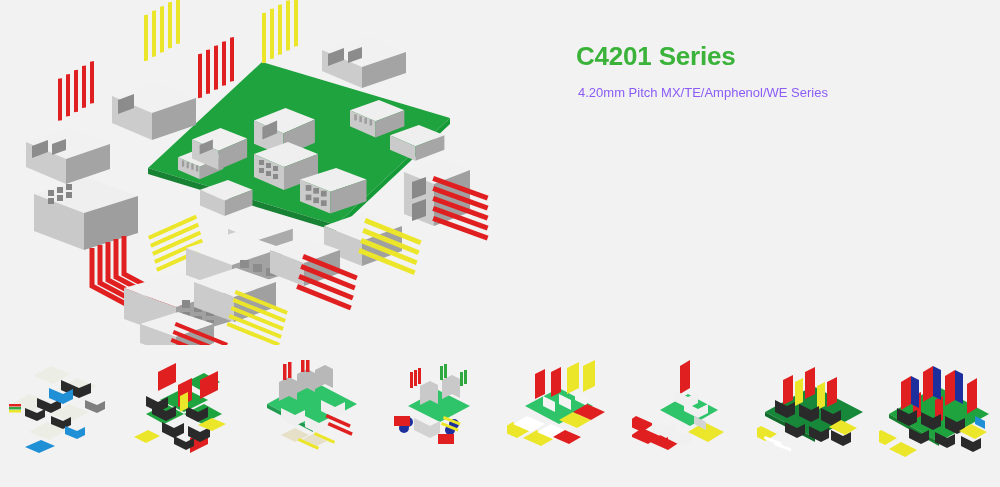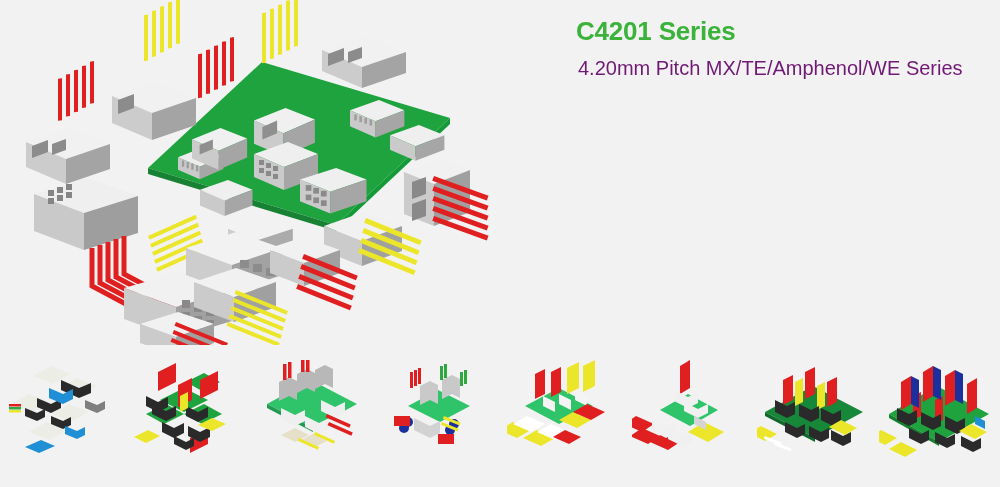--- a/index.html
+++ b/index.html
@@ -20,35 +20,35 @@
   #hero {
     position: absolute;
     left: 0; top: 0;
     width: 560px; height: 345px;
   }
   #hero svg { display: block; width: 100%; height: 100%; }
 
   
   #info {
     position: absolute;
-    left: 572px; top: 16px;
+    left: 572px; top: 41px;
     width: 412px;
   }
   #series-title {
     color: #3bb33b;
     font-size: 26px;
     font-weight: bold;
     letter-spacing: -0.2px;
     line-height: 30px;
     margin: 0 0 12px 4px;
     white-space: nowrap;
   }
   #subtitle {
-    color: #701a75;
-    font-size: 20px;
+    color: #8b5cf6;
+    font-size: 13px;
     font-weight: normal;
     line-height: 20px;
     margin: 8px 0 10px 6px;
     white-space: nowrap;
   }
   ul#feature-list {
     list-style: none;
     margin: 0; padding: 0;
   }
   ul#feature-list li {

